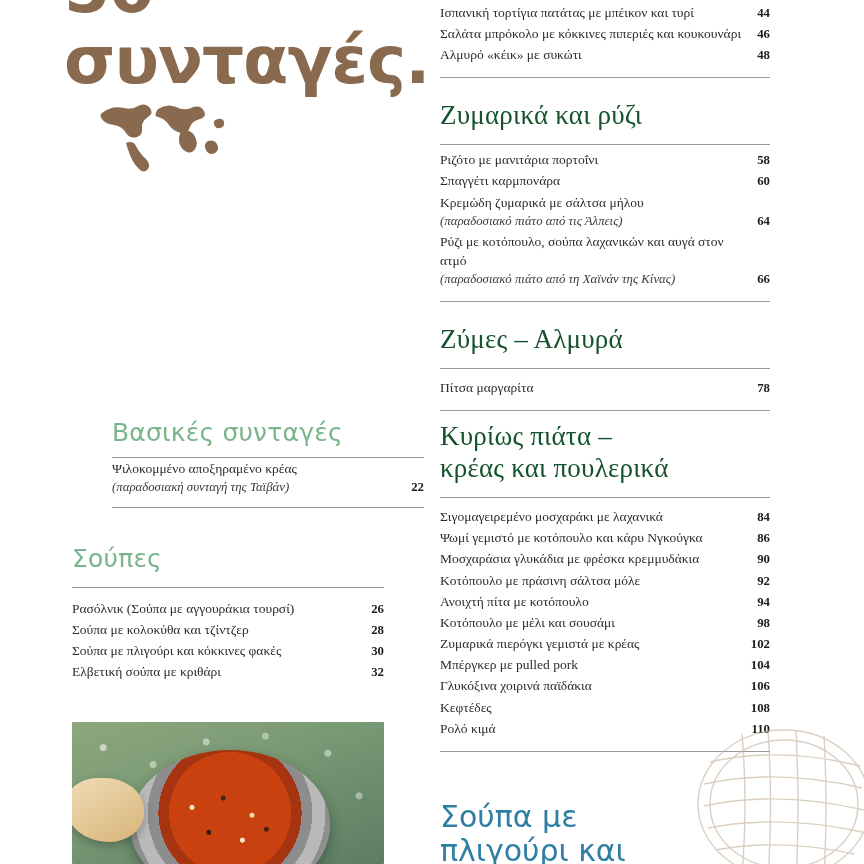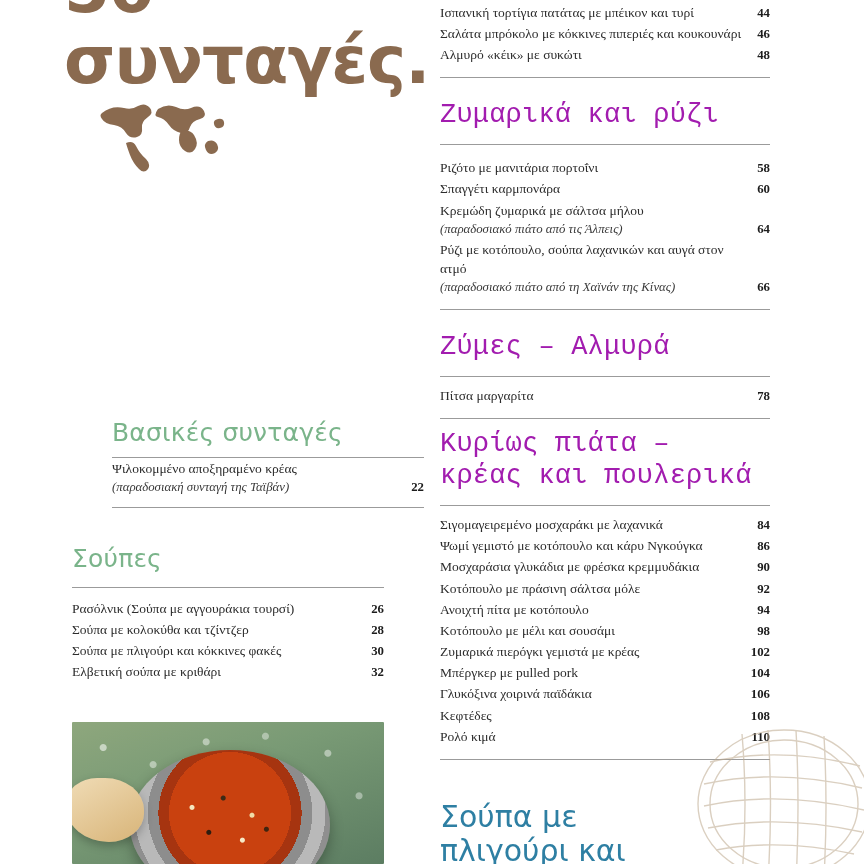--- a/index.html
+++ b/index.html
@@ -106,23 +106,23 @@
 
   
   .right-col {
     position: absolute;
     left: 440px;
     top: 0;
     width: 330px;
   }
   .r-block { margin-bottom: 0; }
   .sec-head-blue {
-    font-family: Liberation Mono, monospace;
+    font-family: Liberation Serif, serif;
     font-size: 27px;
-    color: #a21caf;
+    color: #14532d;
     font-weight: normal;
     margin: 0;
     line-height: 1.18;
     letter-spacing: 0.2px;
   }
   .sec-head-blue.two-line { font-size: 27px; }
 
   .right-rule {
     border: 0;
     border-top: 1px solid #9b9b9b;
@@ -301,21 +301,21 @@
     <li class="toc-row">
       <span class="toc-label">Αλμυρό «κέικ» με συκώτι</span>
       <span class="toc-page">48</span>
     </li>
   </ul>
   <hr class="right-rule" style="margin-top:12px;">
 
   <div class="r-block" style="margin-top:22px;">
     <h2 class="sec-head-blue">Ζυμαρικά και ρύζι</h2>
     <hr class="right-rule" style="margin-top:12px;">
-    <ul class="toc-list" style="margin-top:12px;">
+    <ul class="toc-list" style="margin-top:4px;">
       <li class="toc-row">
         <span class="toc-label">Ριζότο με μανιτάρια πορτοΐνι</span>
         <span class="toc-page">58</span>
       </li>
       <li class="toc-row">
         <span class="toc-label">Σπαγγέτι καρμπονάρα</span>
         <span class="toc-page">60</span>
       </li>
       <li class="toc-row">
         <span class="toc-label">

